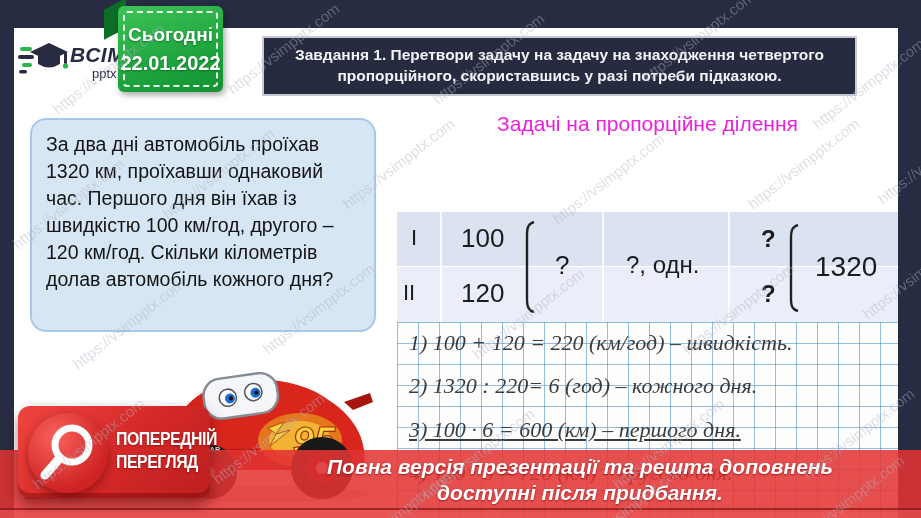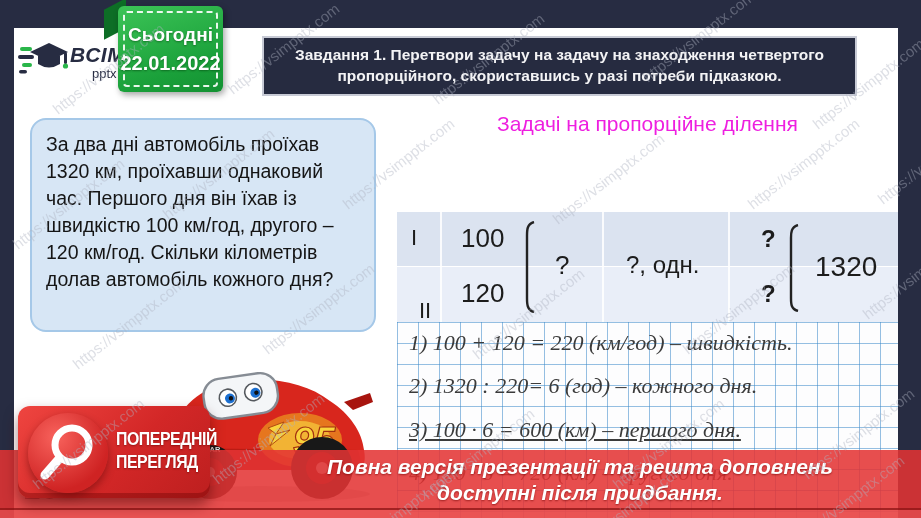--- a/index.html
+++ b/index.html
@@ -148,21 +148,21 @@
 
 
   <div class="abs tbl-body">
     <div class="row-1"></div>
     <div class="row-2"></div>
     <div class="colline" style="left:43px;"></div>
     <div class="colline" style="left:205px;"></div>
     <div class="colline" style="left:331px;"></div>
 
     <span class="txt lbl" style="left:14px;top:13px;">I</span>
-    <span class="txt lbl" style="left:22px;top:68px;margin-top:18px;">II</span>
+    <span class="txt lbl" style="left:6px;top:68px;">II</span>
     <span class="txt num" style="left:64px;top:11px;">100</span>
     <span class="txt num" style="left:64px;top:66px;">120</span>
 
     <svg class="brk" style="left:126px;top:9px;" width="14" height="92" viewBox="0 0 14 92">
       <path d="M11,1 C4,3 4,9 4,15 L4,77 C4,83 4,89 11,91" fill="none" stroke="#222" stroke-width="2.4"></path>
     </svg>
     <span class="txt q-black" style="left:158px;top:38px;">?</span>
 
     <span class="txt num" style="left:229px;top:39px;font-size:24px;">?, одн.</span>
 

